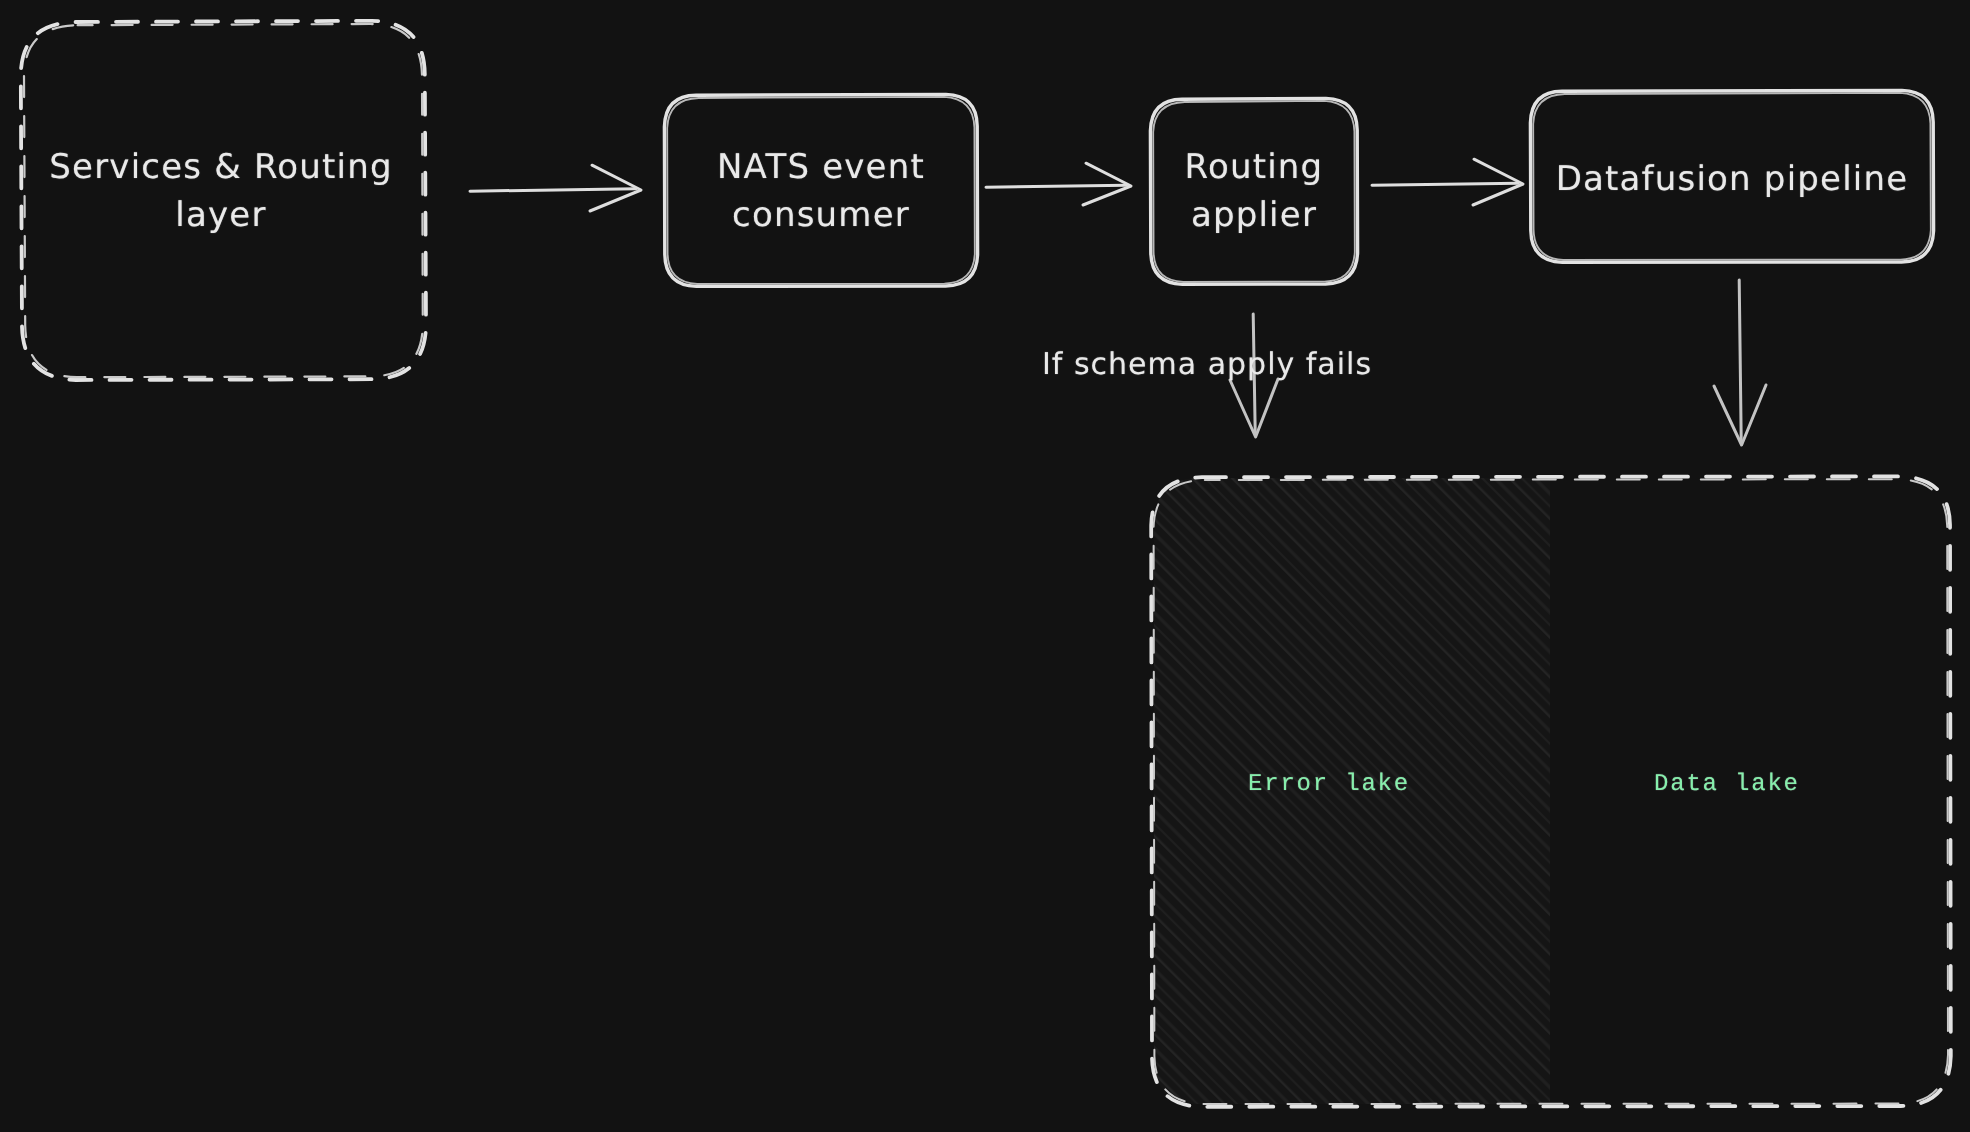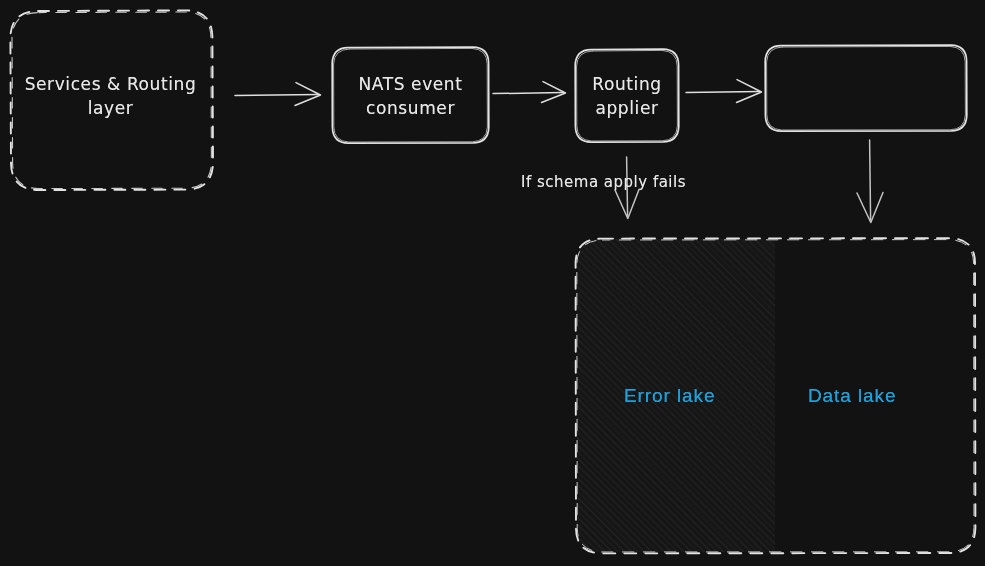--- a/index.html
+++ b/index.html
@@ -39,36 +39,36 @@
     position: absolute;
     color: #e9e9e9;
     font-family: "DejaVu Sans", sans-serif;
     font-size: 15px;
     letter-spacing: 0.5px;
     white-space: nowrap;
     text-shadow: 0 0 0.6px rgba(233,233,233,0.55);
   }
   .zone-label {
     position: absolute;
-    color: #0ea5e9;
-    font-family: Liberation Sans, sans-serif;
-    font-size: 19px;
+    color: #86efac;
+    font-family: Liberation Mono, monospace;
+    font-size: 12px;
     letter-spacing: 0.9px;
     white-space: nowrap;
     text-shadow: 0 0 0.6px rgba(226,226,226,0.5);
   }
 
   
   #lbl-services   { left: 8px;   top: 72px;  width: 205px; }
   #lbl-nats       { left: 332px; top: 72px;  width: 157px; }
   #lbl-schema     { left: 575px; top: 72px;  width: 104px; }
   #lbl-datafusion { left: 765px; top: 78px;  width: 202px; }
   #lbl-iffails    { left: 521px; top: 173px; }
   #lbl-errorlake  { left: 624px; top: 385px; }
-  #lbl-datalake   { left: 808px; top: 385px; }
+  #lbl-datalake   { left: 827px; top: 385px; }
 </style>
 </head>
 <body>
 
 <div id="canvas">
 
   <svg class="layer" viewBox="0 0 985 566" xmlns="http://www.w3.org/2000/svg">
     <defs>
       <pattern id="hachure" width="14" height="14" patternUnits="userSpaceOnUse" patternTransform="rotate(-45)">
         <rect width="14" height="14" fill="#151515"></rect>
@@ -159,20 +159,21 @@
 
   <div class="node-label" id="lbl-services">Services &amp; Routing
 layer</div>
 
   <div class="node-label" id="lbl-nats">NATS event
 consumer</div>
 
   <div class="node-label" id="lbl-schema">Routing
 applier</div>
 
+  <div class="node-label" id="lbl-datafusion">Datafusion pipeline</div>
 
   <div class="edge-label" id="lbl-iffails">If schema apply fails</div>
 
   <div class="zone-label" id="lbl-errorlake">Error lake</div>
 
   <div class="zone-label" id="lbl-datalake">Data lake</div>
 
 </div>
 
 </body></html>

